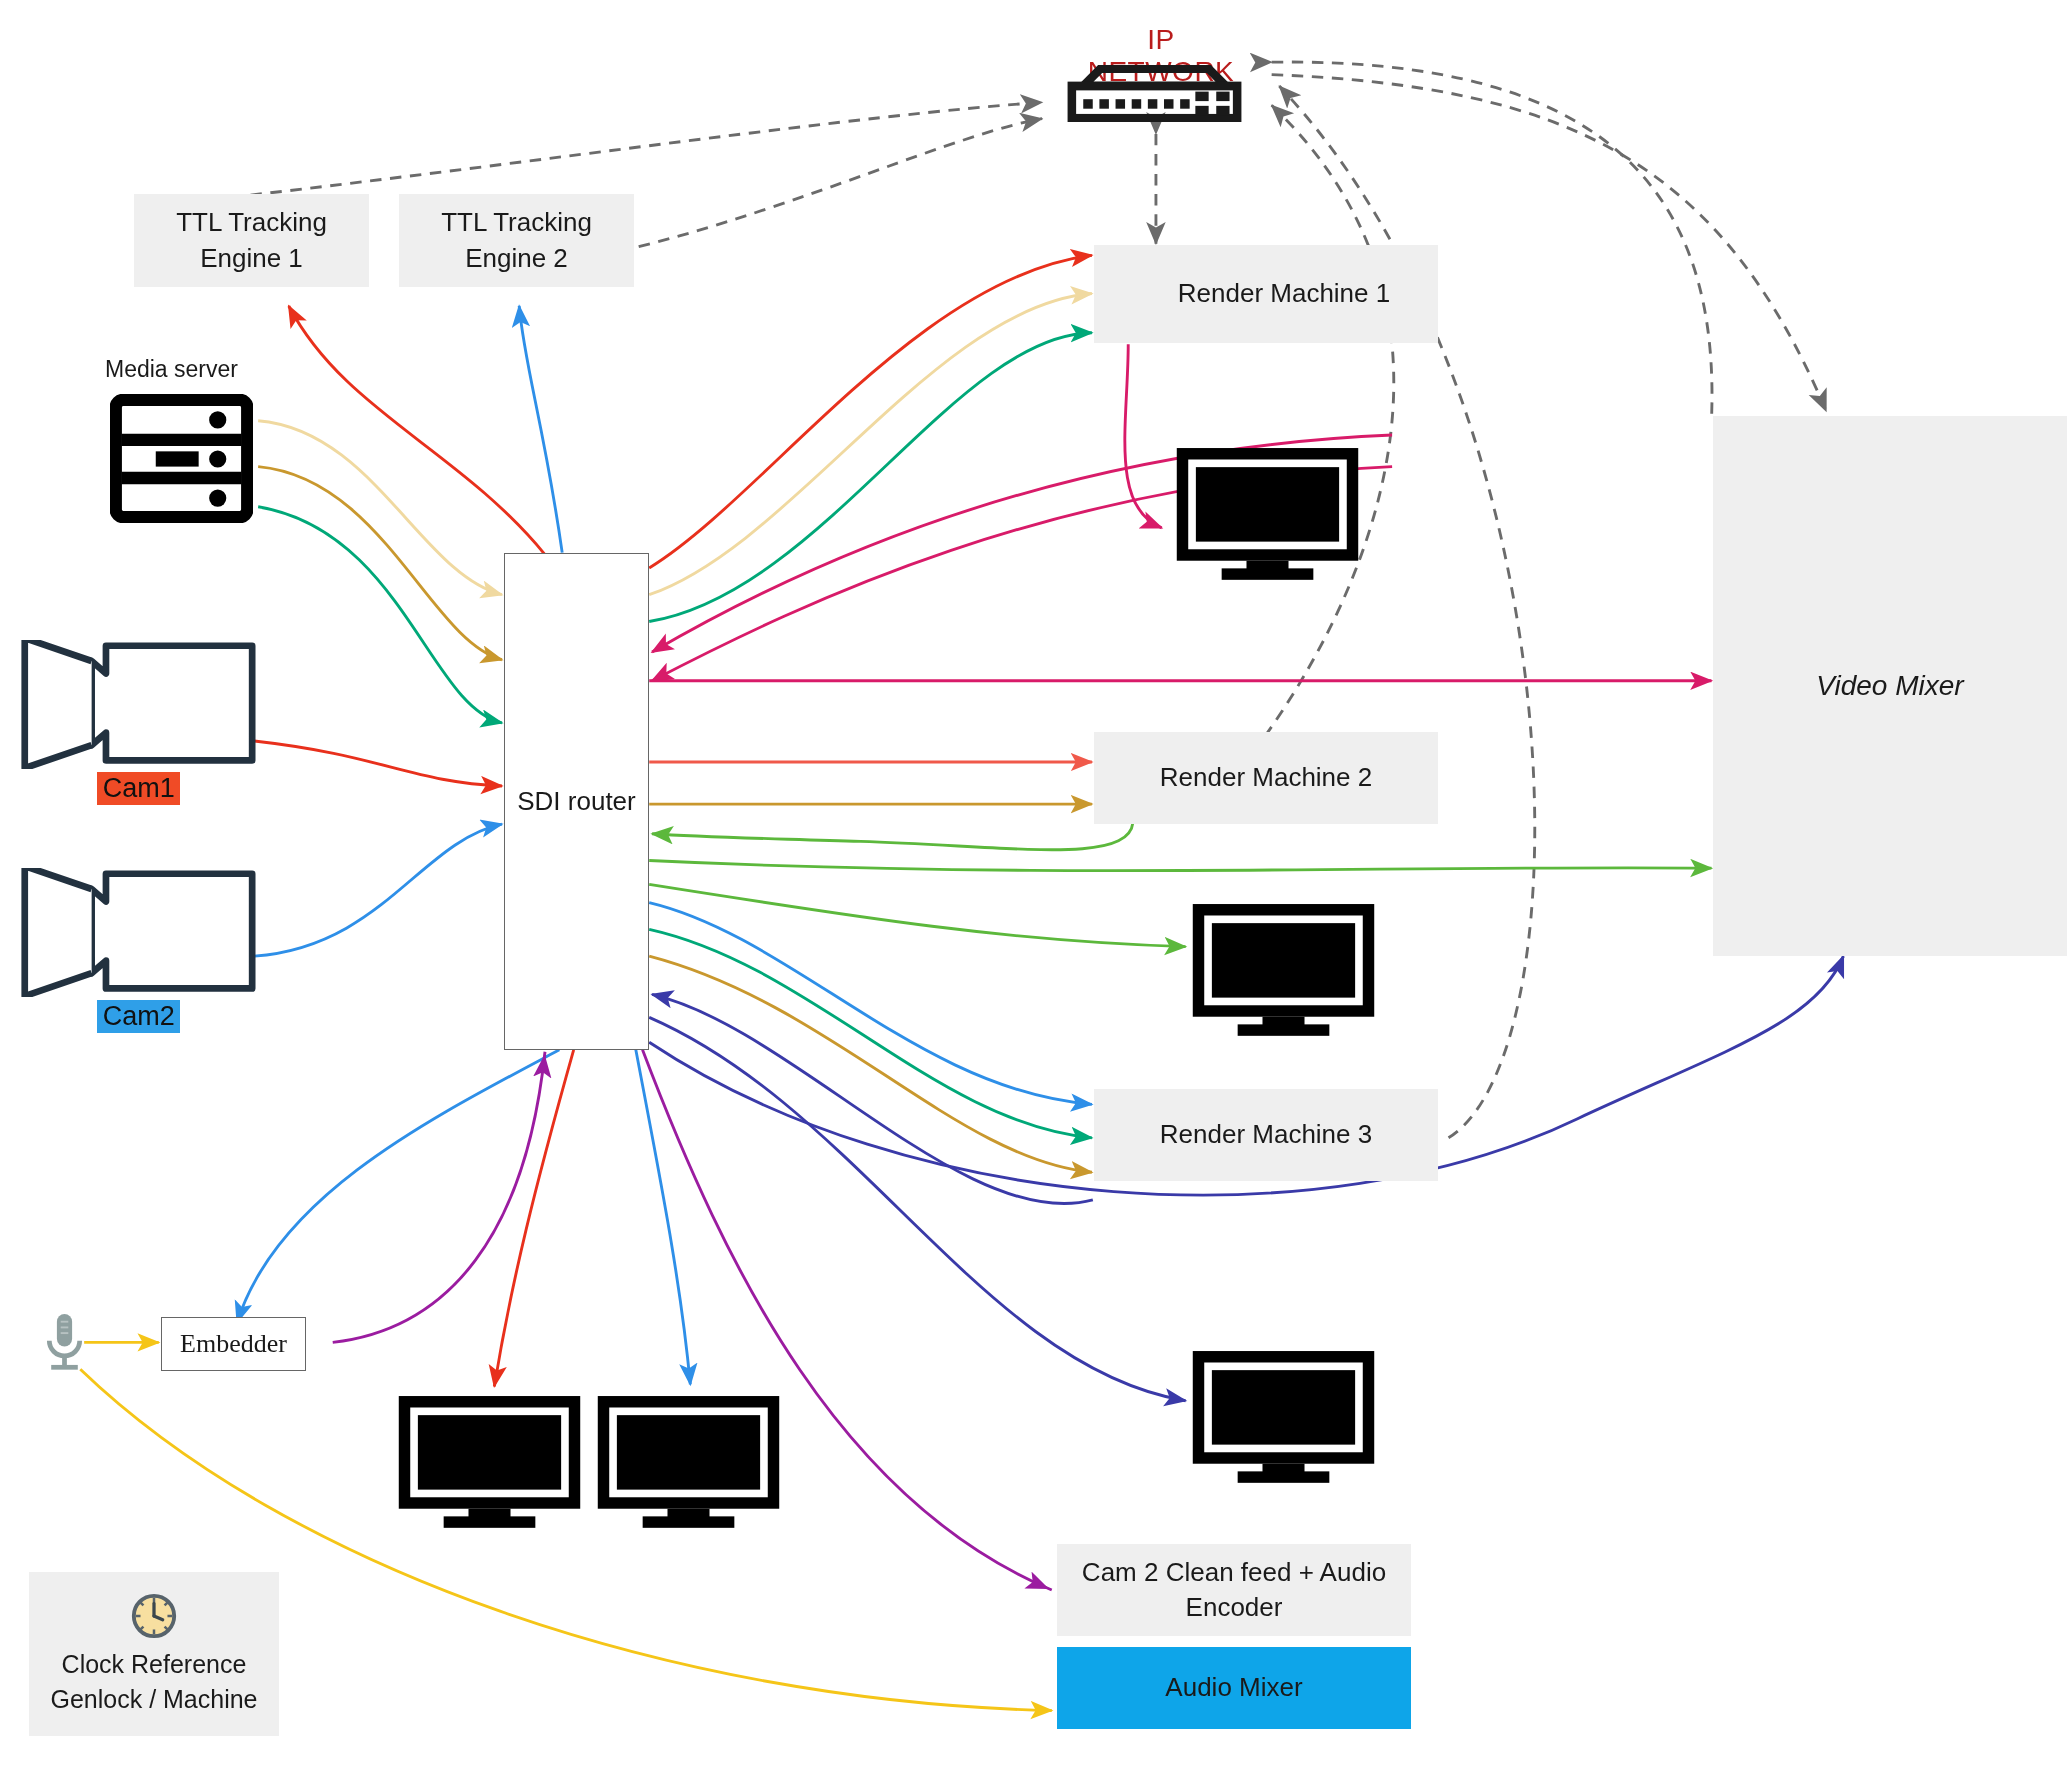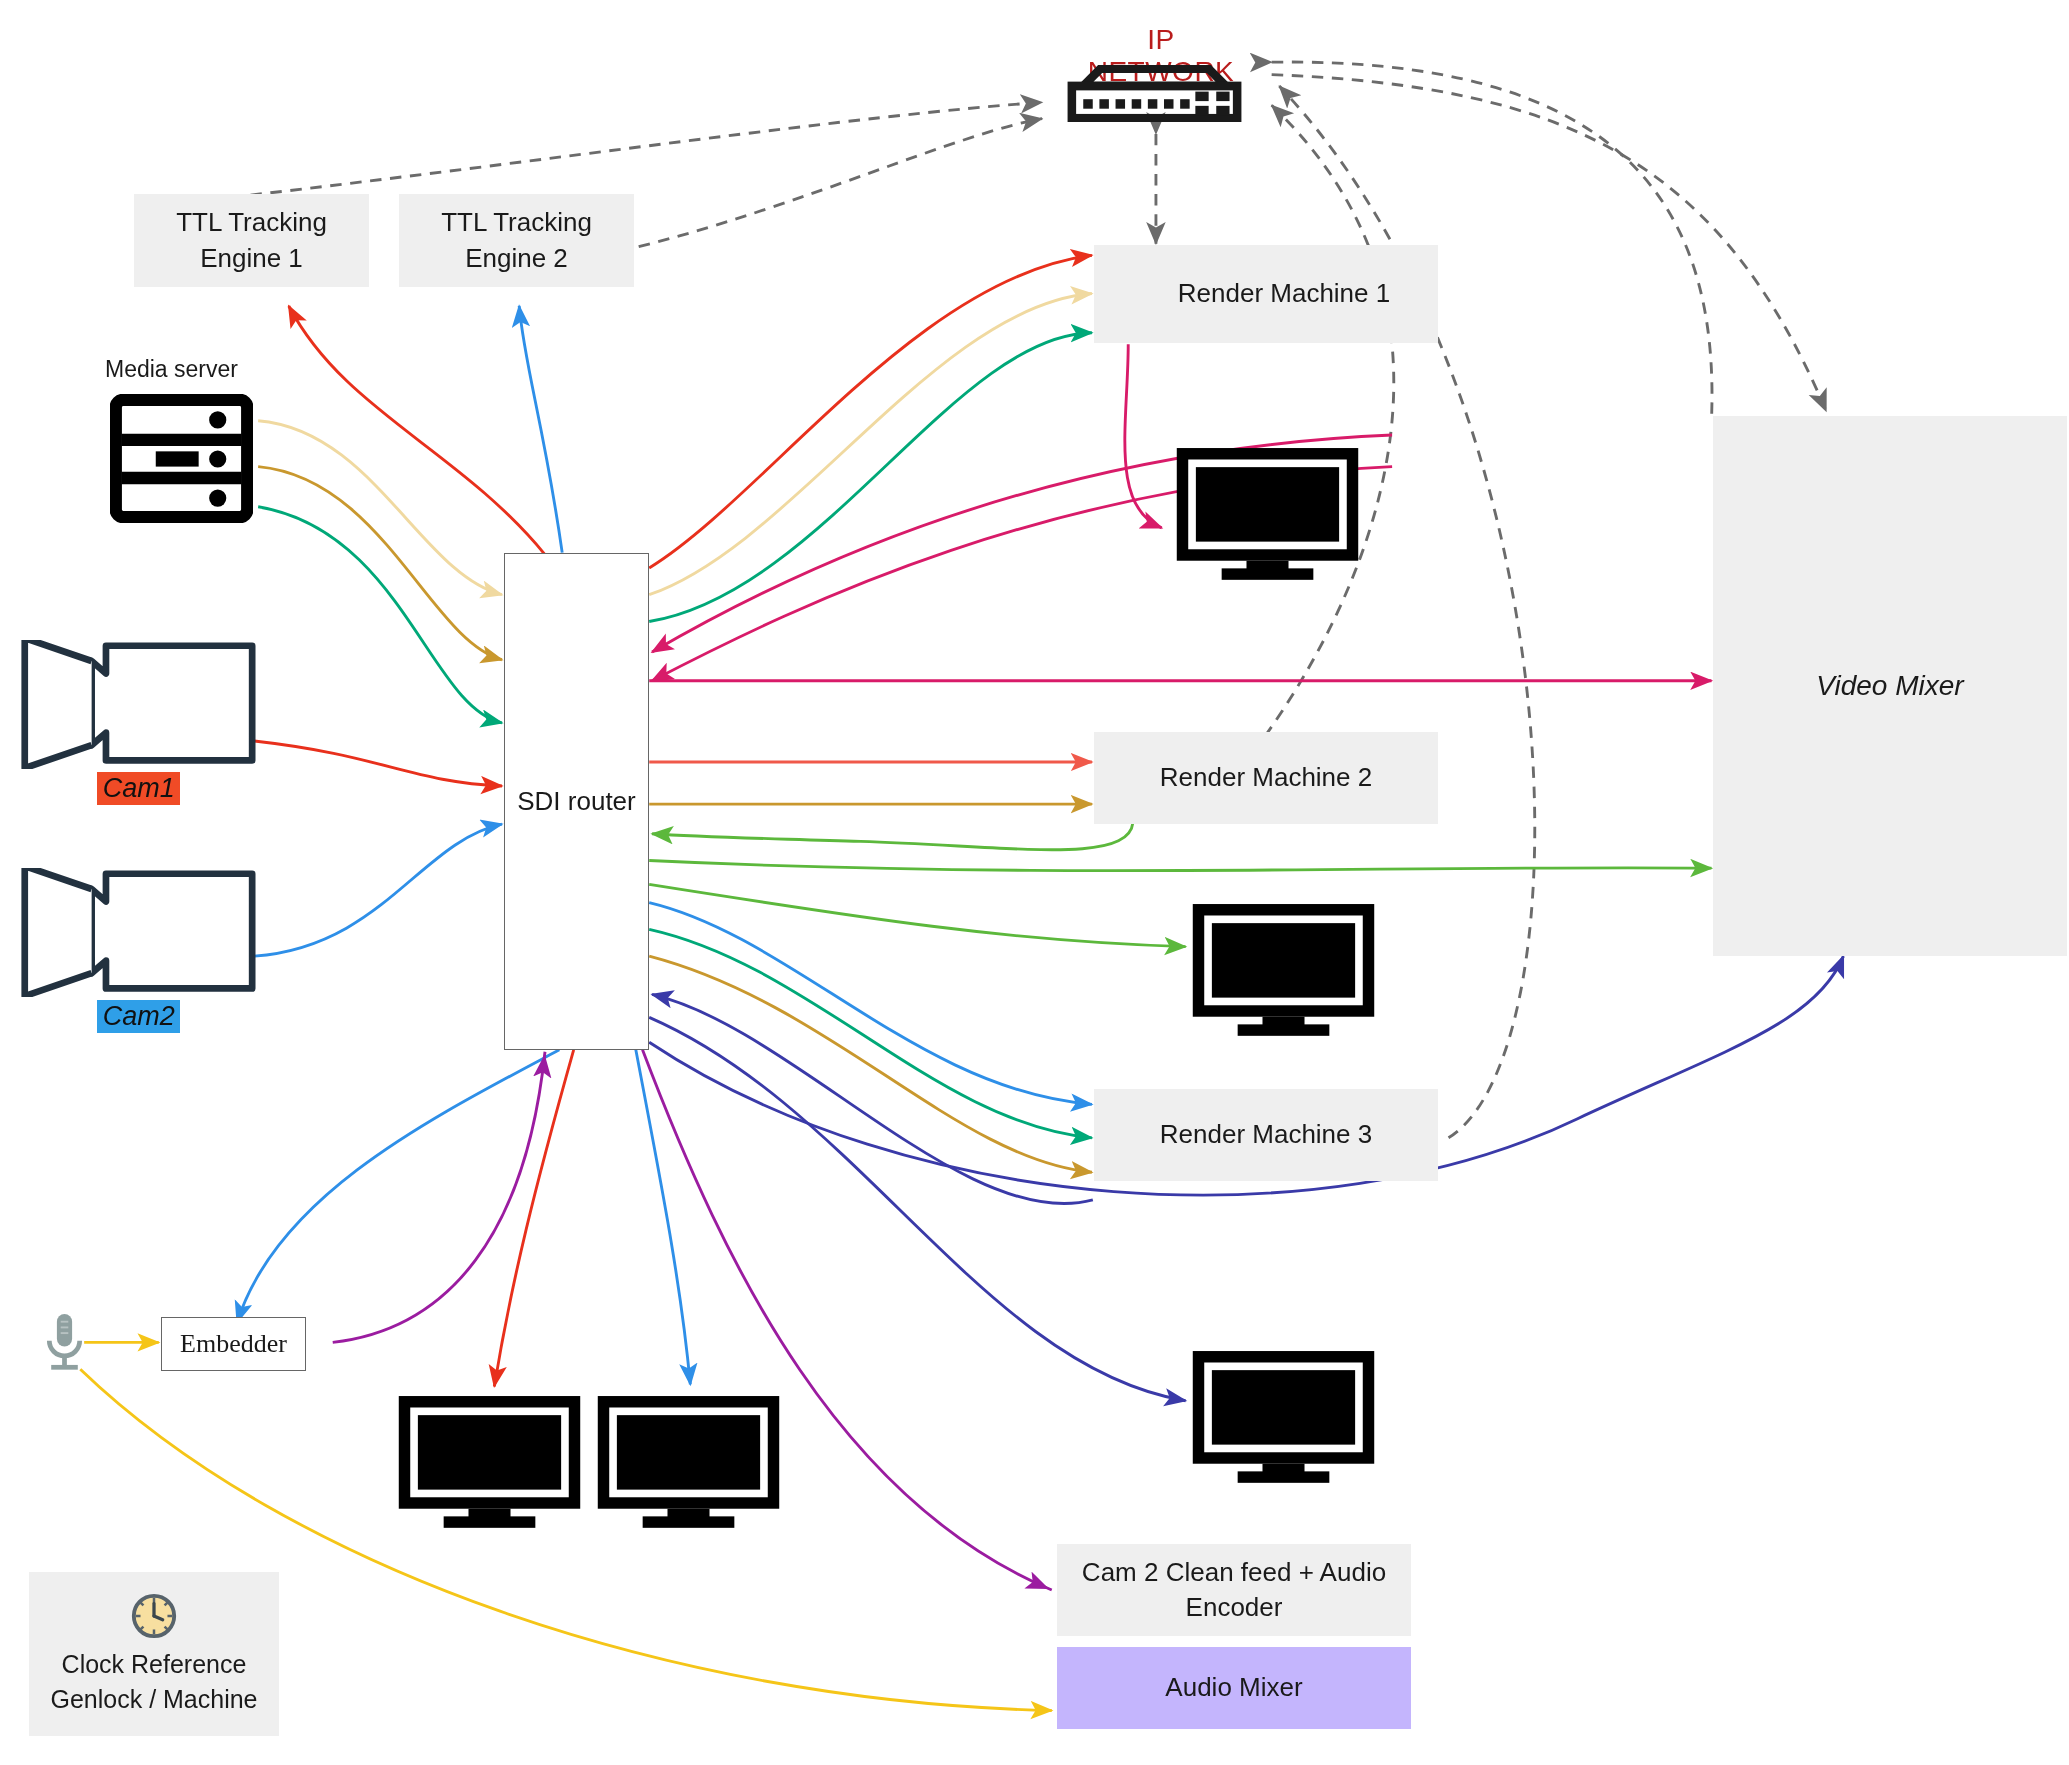--- a/index.html
+++ b/index.html
@@ -1,24 +1,24 @@
 <!DOCTYPE html>
 <html><head>
 <meta charset="utf-8">
 <style>
   html,body{margin:0;padding:0;background:#ffffff;}
   body{width:2070px;height:1766px;font-family:"Liberation Sans",sans-serif;}
   #stage{position:relative;width:2070px;height:1766px;overflow:hidden;background:#fff;}
   svg#wires{position:absolute;left:0;top:0;width:2070px;height:1766px;}
   .node{position:absolute;box-sizing:border-box;display:flex;align-items:center;justify-content:center;text-align:center;}
   .gbox{background:#efefef;color:#1a1a1a;font-size:26px;line-height:1.35;}
-  .gbox-dark{background:#c4b5fd;color:#1a1a1a;font-size:26px;line-height:1.35;}
+  .gbox-dark{background:#0ea5e9;color:#1a1a1a;font-size:26px;line-height:1.35;}
   .wbox{background:#ffffff;border:1.9px solid #666;color:#1a1a1a;font-size:26px;}
   .plainlabel{color:#1a1a1a;font-size:23px;}
-  .tag{position:absolute;font-size:27px;color:#111;padding:1.9px 5.7px;line-height:1.1;font-style:italic;}
+  .tag{position:absolute;font-size:27px;color:#111;padding:1.9px 5.7px;line-height:1.1;}
   .netlabel{position:absolute;font-size:28px;color:#b91c1c;letter-spacing:0.5px;}
   .icon{position:absolute;}
   .clockcap{font-size:25px;line-height:1.4;color:#1a1a1a;}
 </style>
 </head>
 <body>
 
 <div id="stage">
 
   <svg id="wires" viewBox="0 0 2165 1847">

